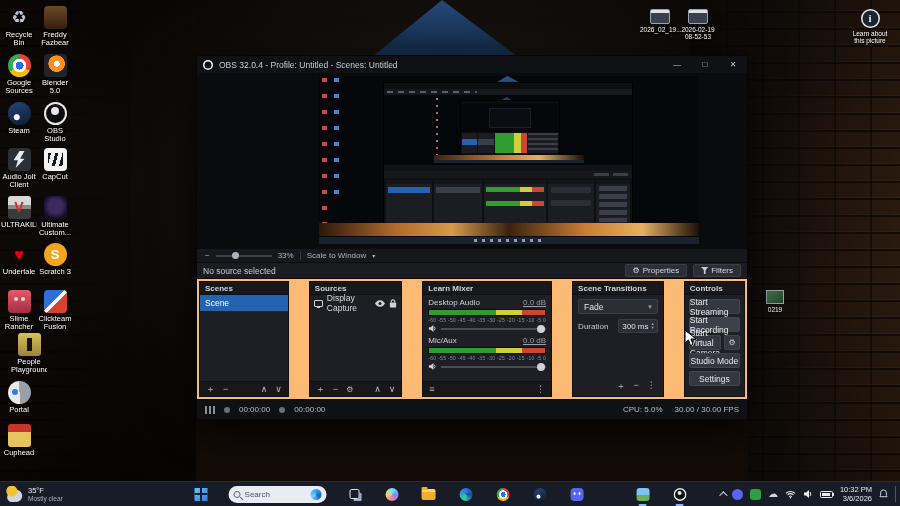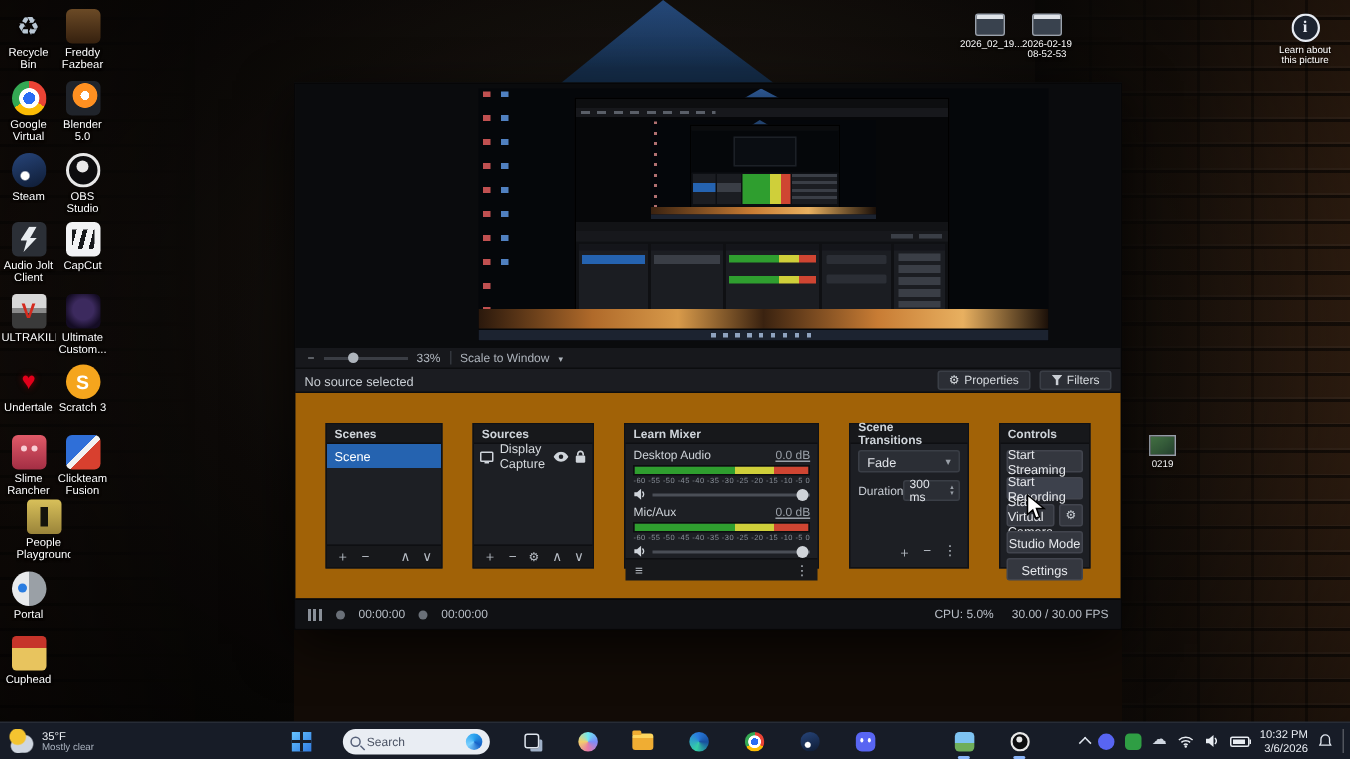--- a/index.html
+++ b/index.html
@@ -134,21 +134,21 @@
   .zoom-track { width:56px; height:2px; background:#3a3d44; position:relative; }
   .zoom-handle { position:absolute; left:16px; top:-2.5px; width:7px; height:7px; border-radius:50%; background:#aeb4bc; }
   .vdiv { width:1px; height:9px; background:#33363d; }
 
   .nosrc-row { height:16px; display:flex; align-items:center; padding:0 6px; gap:6px; background:#1b1c21; font-size:8.5px; color:#c9ced4; flex:none; border-bottom:1px solid #0c0d0f; }
   .pill { display:flex; align-items:center; gap:3px; margin-left:auto; background:#2b2e35; border:1px solid #3a3e46; border-radius:2px; padding:1px 7px; font-size:8px; color:#d6dade; }
   .pill + .pill { margin-left:0; }
   .funnel { width:7px; height:7px; background:#c9ced4; clip-path:polygon(0 0,100% 0,62% 45%,62% 100%,38% 100%,38% 45%); }
 
   
-  .docks { flex:1; display:flex; gap:20px; padding:20px; background:#a16207; min-height:0; }
+  .docks { flex:1; display:flex; gap:20px; padding:2px; background:#fdba74; min-height:0; }
   .panel { background:#1d1f24; border:1px solid #101114; display:flex; flex-direction:column; min-height:0; }
   .p-scenes { width:100px; } .p-sources { width:104px; } .p-mixer { width:134px; } .p-trans { width:102px; } .p-controls { flex:1; }
   .panel-h { height:13px; flex:none; background:#17181b; display:flex; align-items:center; padding:0 5px; font-size:8px; font-weight:bold; color:#cfd4da; border-bottom:1px solid #0e0f12; }
   .ptool { margin-top:auto; height:15px; flex:none; background:#17181b; border-top:1px solid #0e0f12; display:flex; align-items:center; gap:8px; padding:0 6px; color:#b6bcc4; font-size:9px; }
   .ptool .right { margin-left:auto; display:flex; gap:8px; }
   .titem { height:16px; display:flex; align-items:center; padding:0 5px; font-size:8.5px; color:#fff; }
   .scene-sel { background:#2563b0; }
   .src-row { height:16px; display:flex; align-items:center; gap:4px; padding:0 4px; font-size:8.5px; color:#d6dade; }
   .mon { width:9px; height:7px; border:1px solid #cfd4da; border-radius:1px; position:relative; flex:none; }
   .mon::after { content:""; position:absolute; left:2px; bottom:-2.5px; width:3px; height:1.5px; background:#cfd4da; }
@@ -249,21 +249,21 @@
   <div class="wp-bricks-r"></div>
   <div class="wp-bricks-l"></div>
   <div class="wp-vignette"></div>
 
   <div class="dcell" style="left:1px;top:6px">
       <div class="dicon ic-recycle"></div>
       <span class="dlabel">Recycle Bin</span>
     </div>
   <div class="dcell" style="left:1px;top:54px">
       <div class="dicon ic-chrome"></div>
-      <span class="dlabel">Google Virtual</span>
+      <span class="dlabel">Google Sources</span>
     </div>
   <div class="dcell" style="left:1px;top:102px">
       <div class="dicon ic-steam"></div>
       <span class="dlabel">Steam</span>
     </div>
   <div class="dcell" style="left:1px;top:148px">
       <div class="dicon ic-gamejolt"></div>
       <span class="dlabel">Audio Jolt Client</span>
     </div>
   <div class="dcell" style="left:1px;top:196px">
@@ -334,20 +334,29 @@
     </div>
   <div class="tr-file" style="left:850px;top:9px">
       <div class="ic-spot"></div>
       <span class="tr-label">Learn about this picture</span>
     </div>
 
   <div class="pano"></div>
 
   <div class="obs">
 
+    <div class="obs-titlebar">
+      <span class="obs-logo"></span>
+      <span class="obs-title">OBS 32.0.4 - Profile: Untitled - Scenes: Untitled</span>
+      <span class="win-btns">
+        <span class="win-btn">—</span>
+        <span class="win-btn">□</span>
+        <span class="win-btn">✕</span>
+      </span>
+    </div>
 
 
     <div class="preview">
       <div class="mini-desktop">
         <div class="mini-arch"></div>
         <div class="mini-icons-a"></div>
         <div class="mini-icons-b"></div>
 
         <div class="mini-obs">
           <div class="mo-title"></div>

